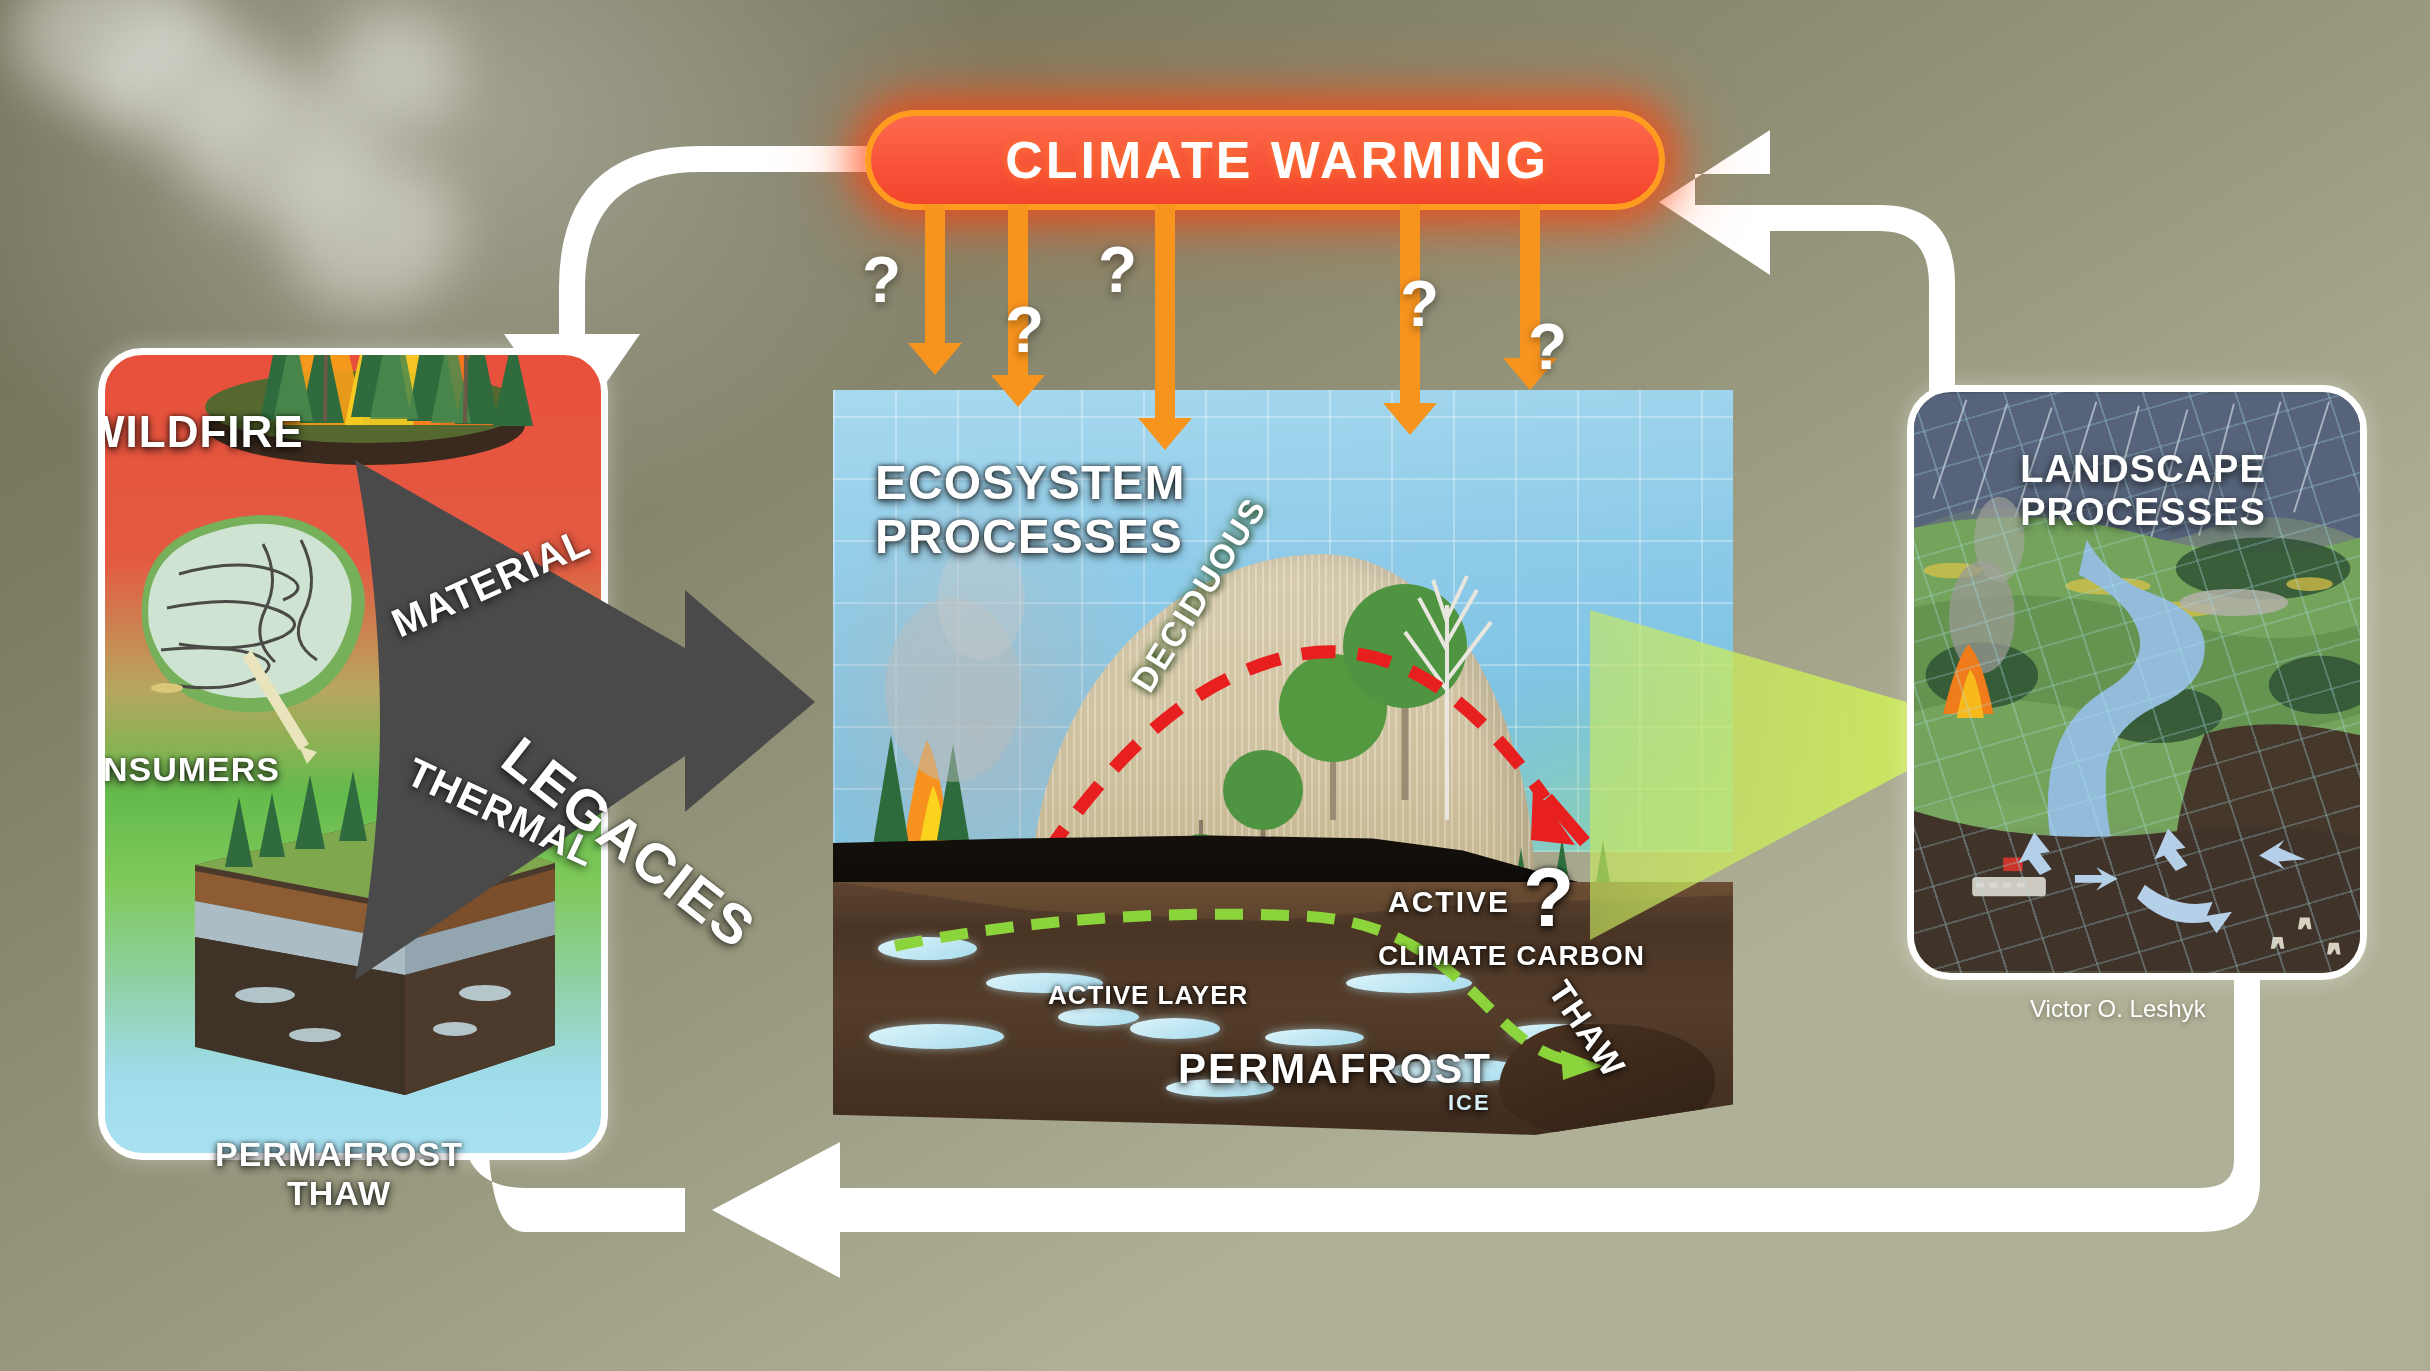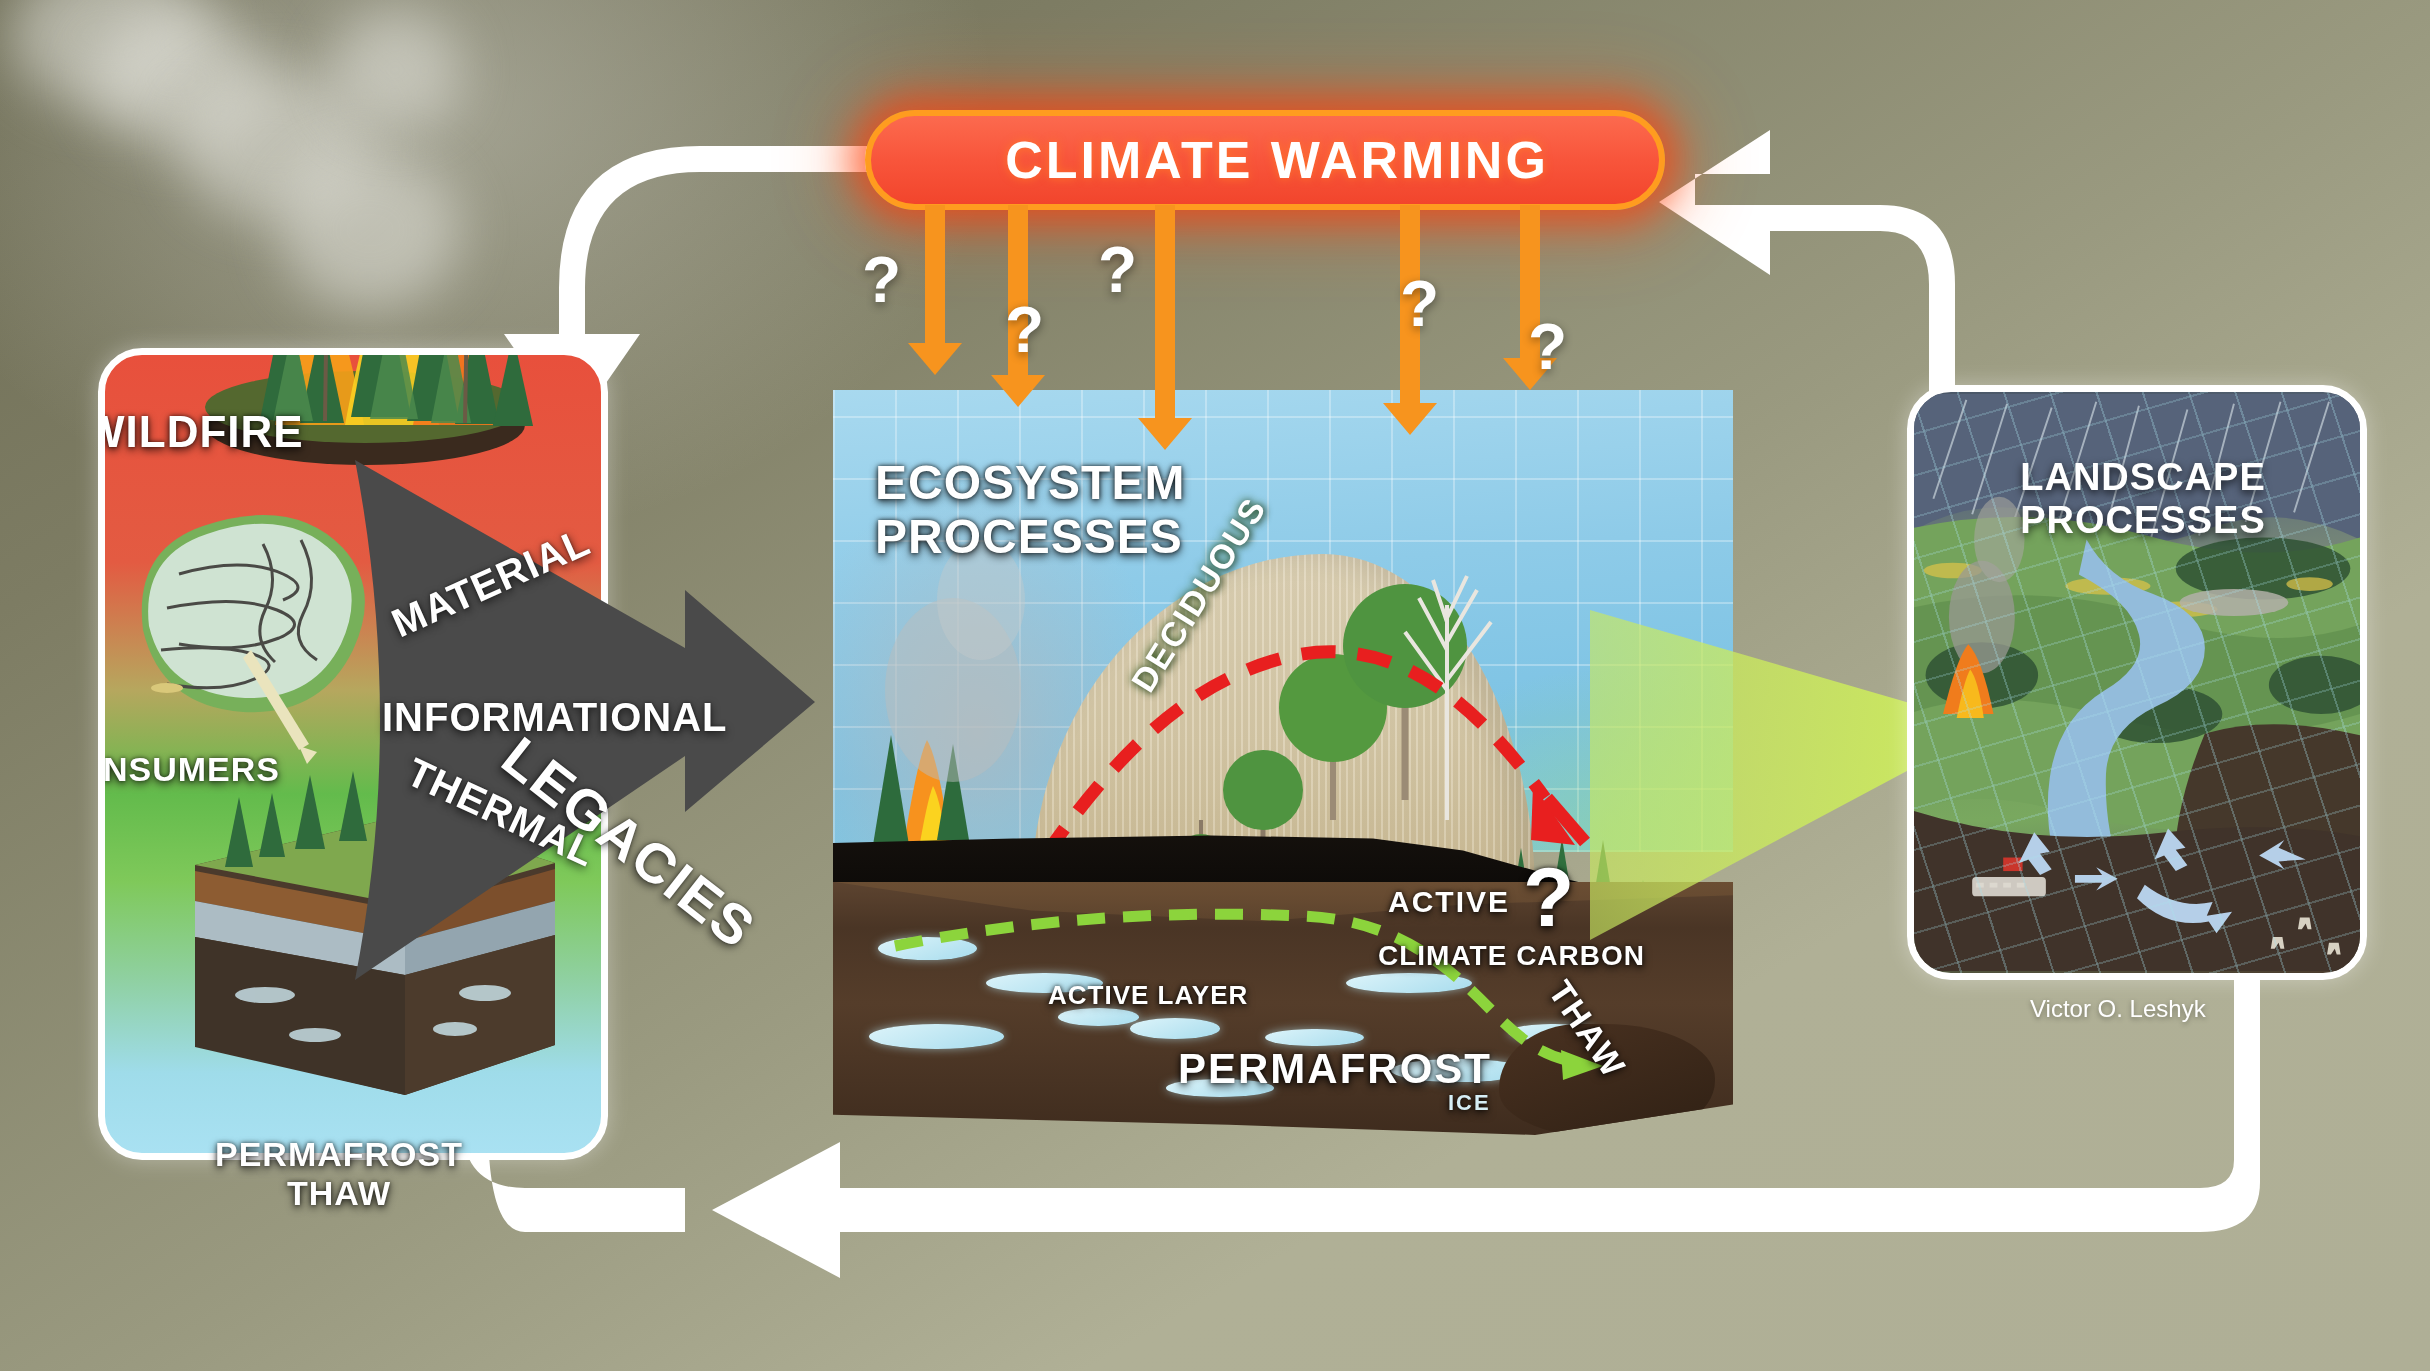--- a/index.html
+++ b/index.html
@@ -226,21 +226,20 @@
     <div class="wf-label" style="left:-55px;top:395px;font-size:34px;">CONSUMERS</div>
   </div>
 
   <div class="wf-label" style="left:215px;top:1135px;font-size:34px;text-align:center;line-height:1.15;z-index:30;">PERMAFROST
 THAW</div>
 
   <svg id="legacies-wedge" viewBox="0 0 500 560">
     <path d="M10 20 L340 208 L340 150 L470 262 L340 372 L340 316 L10 540 Q60 282 10 20Z" fill="#4a4a4a"></path>
   </svg>
   <div class="leg-txt" style="left:385px;top:560px;font-size:40px;transform:rotate(-24deg);letter-spacing:1px;">MATERIAL</div>
-  <div class="leg-txt" style="left:382px;top:695px;font-size:40px;letter-spacing:1px;">INFORMATIONAL</div>
   <div class="leg-txt" style="left:400px;top:790px;font-size:40px;transform:rotate(25deg);letter-spacing:1px;">THERMAL</div>
   <div class="leg-txt" style="left:478px;top:810px;font-size:56px;transform:rotate(38deg);letter-spacing:2px;">LEGACIES</div>
 
   <div id="eco-panel">
     <div class="sky">
       <div class="grid"></div>
       <div class="haze"></div>
     </div>
 
     <div class="mound"></div>
@@ -403,21 +402,21 @@
         <path d="M404 480 l-28 -12 l6 -8 l-26 16 l26 14 l-6-8z"></path>
       </g>
 
       <g fill="#d7d1c2">
         <path d="M398 540 l10 0 l2 12 l-4 0 l-2-6 l-4 6 l-4 0z"></path>
         <path d="M370 560 l10 0 l2 12 l-4 0 l-2-6 l-4 6 l-4 0z"></path>
         <path d="M428 566 l10 0 l2 12 l-4 0 l-2-6 l-4 6 l-4 0z"></path>
       </g>
     </svg>
     <div class="ls-mesh"></div>
-    <div class="ls-label" style="left:0;right:0;top:64px;font-size:38px;line-height:1.12;letter-spacing:1px;padding-left:12px;">LANDSCAPE
+    <div class="ls-label" style="left:0;right:0;top:56px;font-size:38px;line-height:1.12;letter-spacing:1px;padding-left:12px;">LANDSCAPE
 PROCESSES</div>
   </div>
 
   <div id="credit">Victor O. Leshyk</div>
 
   <div id="climate-box">
     <span>CLIMATE WARMING</span>
   </div>
 
   <div class="oarrow" style="left:925px;top:205px;height:140px;"></div>

